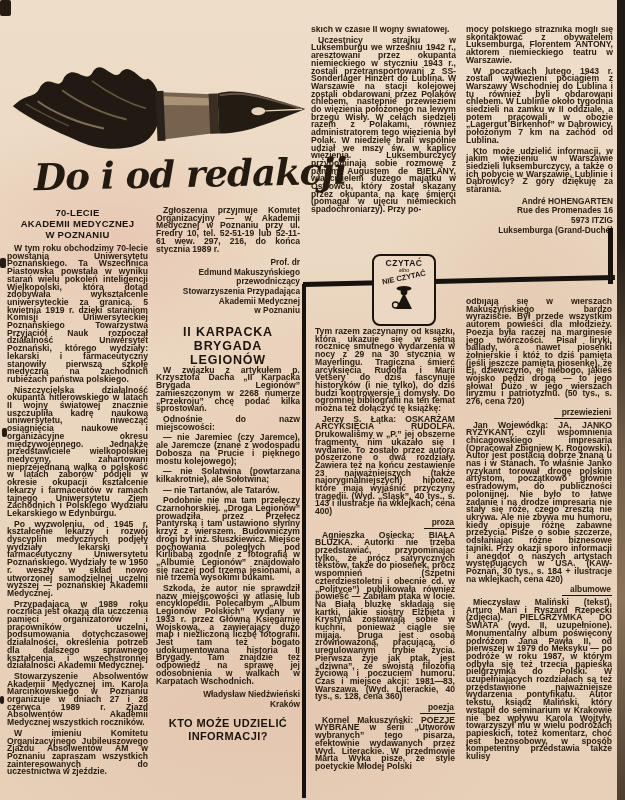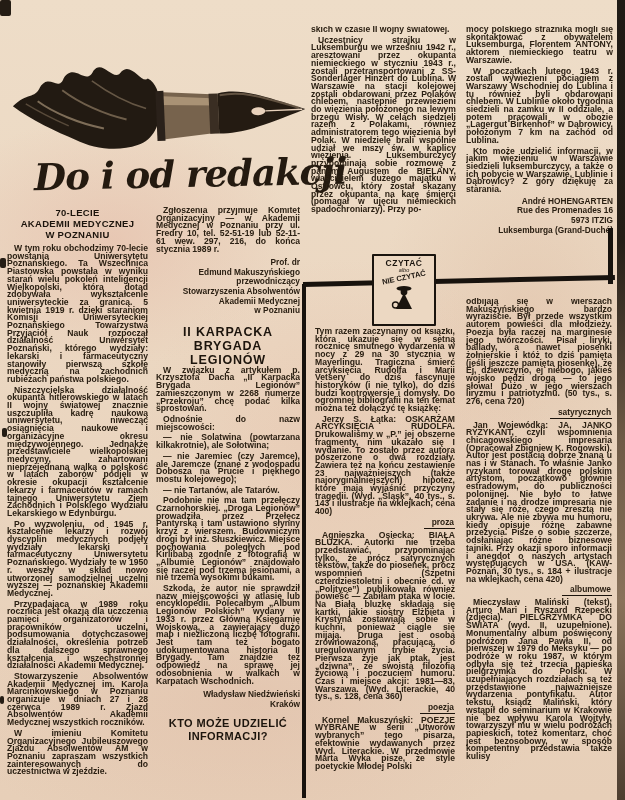--- a/index.html
+++ b/index.html
@@ -37,21 +37,21 @@
   .rule{background:#17120d;}
   
   .page-edge{
     right:0;top:0;width:8px;height:800px;
     background:linear-gradient(180deg,#1f1a15 0%,#241d16 30%,#6e5a46 55%,#89725a 75%,#4d3e30 100%);
   }
   .speck{background:#241c14;border-radius:2px;}
   
   .stamp{
     left:372px;top:254px;width:64px;height:72px;z-index:5;
-    background:#ecd8c2;border:2.5px solid #1a140e;border-radius:1px;
+    background:#ecd8c2;border:2.5px solid #1a140e;border-radius:8px;
     text-align:center;color:#1a140e;box-sizing:border-box;padding-top:3px;
   }
   .stamp-l1{font-weight:bold;font-size:8.5px;letter-spacing:.5px;line-height:9px;}
   .stamp-l2{font-style:italic;font-size:5.5px;line-height:5px;}
   .stamp-l3{font-weight:bold;font-size:7.5px;line-height:8px;transform:rotate(-12deg);margin-top:1px;}
   .stamp-fig{margin-top:0px;}
 </style>
 </head>
 <body>
 
@@ -100,32 +100,32 @@
     <p class="par">Stowarzyszenie Absolwentów Akademii Medycznej im. Karola Marcinkowskiego w Poznaniu organizuje w dniach 27 i 28 czerwca 1989 r. Zjazd Absolwentów Akademii Medycznej wszystkich roczników.</p>
     <p class="par">W imieniu Komitetu Organizacyjnego Jubileuszowego Zjazdu Absolwentów AM w Poznaniu zapraszam wszystkich zainteresowanych do uczestnictwa w zjeździe.</p>
   </div>
 
   <div class="abs bodytext" style="left:156px;top:207px;width:144px;height:589px;">
     <p class="par">Zgłoszenia przyjmuje Komitet Organizacyjny — w Akademii Medycznej w Poznaniu przy ul. Fredry 10, tel. 52-51-19 lub 52-11-61 wew. 297, 216, do końca stycznia 1989 r.</p>
     <div class="sig">
       <div>Prof. dr</div>
       <div>Edmund Makuszyńskiego</div>
       <div>przewodniczący</div>
-      <div>Stowarzyszenia Absolwentów</div>
+      <div>Stowarzyszenia Przypadająca</div>
       <div>Akademii Medycznej</div>
       <div>w Poznaniu</div>
     </div>
     <div class="h-center h2a">
       <div>II KARPACKA</div>
       <div>BRYGADA LEGIONÓW</div>
     </div>
     <p class="par">W związku z artykułem p. Krzysztofa Dacha „II Karpacka Brygada Legionów” zamieszczonym w 2268 numerze „Przekroju” chcę podać kilka sprostowań.</p>
     <p class="par">Odnośnie do nazw miejscowości:</p>
+    <p class="par">— nie Jaremiec (czy Jaremce), ale Jaremcze (znane z wodospadu Dobosza na Prucie i pięknego mostu kolejowego);</p>
     <p class="par">— nie Solatwina (powtarzana kilkakrotnie), ale Sołotwina;</p>
-    <p class="par">— nie Jaremiec (czy Jaremce), ale Jaremcze (znane z wodospadu Dobosza na Prucie i pięknego mostu kolejowego);</p>
     <p class="par">— nie Tartanów, ale Tatarów.</p>
     <p class="par">Podobnie nie ma tam przełęczy Czarnohorskiej. „Droga Legionów” prowadziła przez Przełęcz Pantyrską i tam ustawiono słynny krzyż z wierszem. Budowniczym drogi był inż. Słuszkiewicz. Miejsce pochowania poległych pod Kirlibabą zgodnie z fotografią w „Albumie Legionów” znajdowało się raczej pod trzema jesionami, a nie trzema wysokimi bukami.</p>
     <p class="par">Szkoda, że autor nie sprawdził nazw miejscowości w atlasie lub encyklopedii. Polecałbym „Album Legionów Polskich” wydany w 1933 r. przez Główną Księgarnię Wojskową, a zawierający dużo map i niezliczoną liczbę fotografii. Jest tam też bogato udokumentowana historia II Brygady. Tam znajdzie też odpowiedź na sprawę jej odosobnienia w walkach w Karpatach Wschodnich.</p>
     <div class="sig">
       <div>Władysław Niedźwieński</div>
       <div>Kraków</div>
     </div>
     <div class="h-center h3a">
       <div>KTO MOŻE UDZIELIĆ</div>
       <div>INFORMACJI?</div>
@@ -178,21 +178,21 @@
       <span class="seclabel">poezja</span>
     </div>
     <p class="par"><span>Kornel Makuszyński: POEZJE WYBRANE w serii „Utworów wybranych” tego pisarza, efektownie wydawanych przez Wyd. Literackie. W przedmowie Marta Wyka pisze, że</span>
       <span class="ital">style poetyckie Młodej Polski</span></p>
   </div>
 
   <div class="abs bodytext" style="left:466px;top:298px;width:146px;height:494px;">
     <p class="par noind"><span class="ital">odbijają się w wierszach Makuszyńskiego bardzo wyraziście.</span>
       <span>Był przede wszystkim autorem powieści dla młodzieży. Poezja była raczej na marginesie jego twórczości. Pisał liryki, ballady, a nawet piosenki żołnierskie i któż to dziś pamięta (jeśli jeszcze pamięta piosenkę), że Ej, dziewczyno, ej niebogo, jakieś wojsko pędzi drogą — to jego słowa! Dużo w jego wierszach liryzmu i patriotyzmu. (50 tys., s. 276, cena 720)</span></p>
     <div class="seclabel-wrap">
-      <span class="seclabel">satyrycznych</span>
+      <span class="seclabel">przewiezieni</span>
     </div>
     <p class="par">Jan Wojewódka: JA, JANKO RYZYKANT, czyli wspomnienia chicagowskiego impresaria (Opracował Zbigniew K. Rogowski). Autor jest postacią dobrze znaną u nas i w Stanach. To właśnie Janko ryzykant torował drogę polskim artystom, początkowo głównie estradowym, do publiczności polonijnej. Nie było to łatwe zadanie i na drodze impresaria nie stały się róże, czego zresztą nie ukrywa. Ale nie zbywa mu humoru, kiedy opisuje różne zabawne przeżycia. Pisze o sobie szczerze, odsłaniając różne biznesowe tajniki. Przy okazji sporo informacji i anegdot o naszych artystach występujących w USA. (KAW-Poznań, 30 tys., s. 184 + ilustracje na wklejkach, cena 420)</p>
     <div class="seclabel-wrap">
       <span class="seclabel">albumowe</span>
     </div>
     <p class="par">Mieczysław Maliński (tekst), Arturo Mari i Ryszard Rzepecki (zdjęcia). PIELGRZYMKA DO ŚWIATA (wyd. II, uzupełnione). Monumentalny album poświęcony podróżom Jana Pawła II, od pierwszej w 1979 do Meksyku — po podróże w roku 1987, w którym odbyła się też trzecia papieska pielgrzymka do Polski. W uzupełniających rozdziałach są też przedstawione najważniejsze wydarzenia pontyfikatu. Autor tekstu, ksiądz Maliński, który wstąpił do seminarium w Krakowie nie bez wpływu Karola Wojtyły, towarzyszył mu w wielu podróżach papieskich, toteż komentarz, choć jest bezosobowy, w sposób kompetentny przedstawia także kulisy</p>
   </div>
 
 </div>
 

